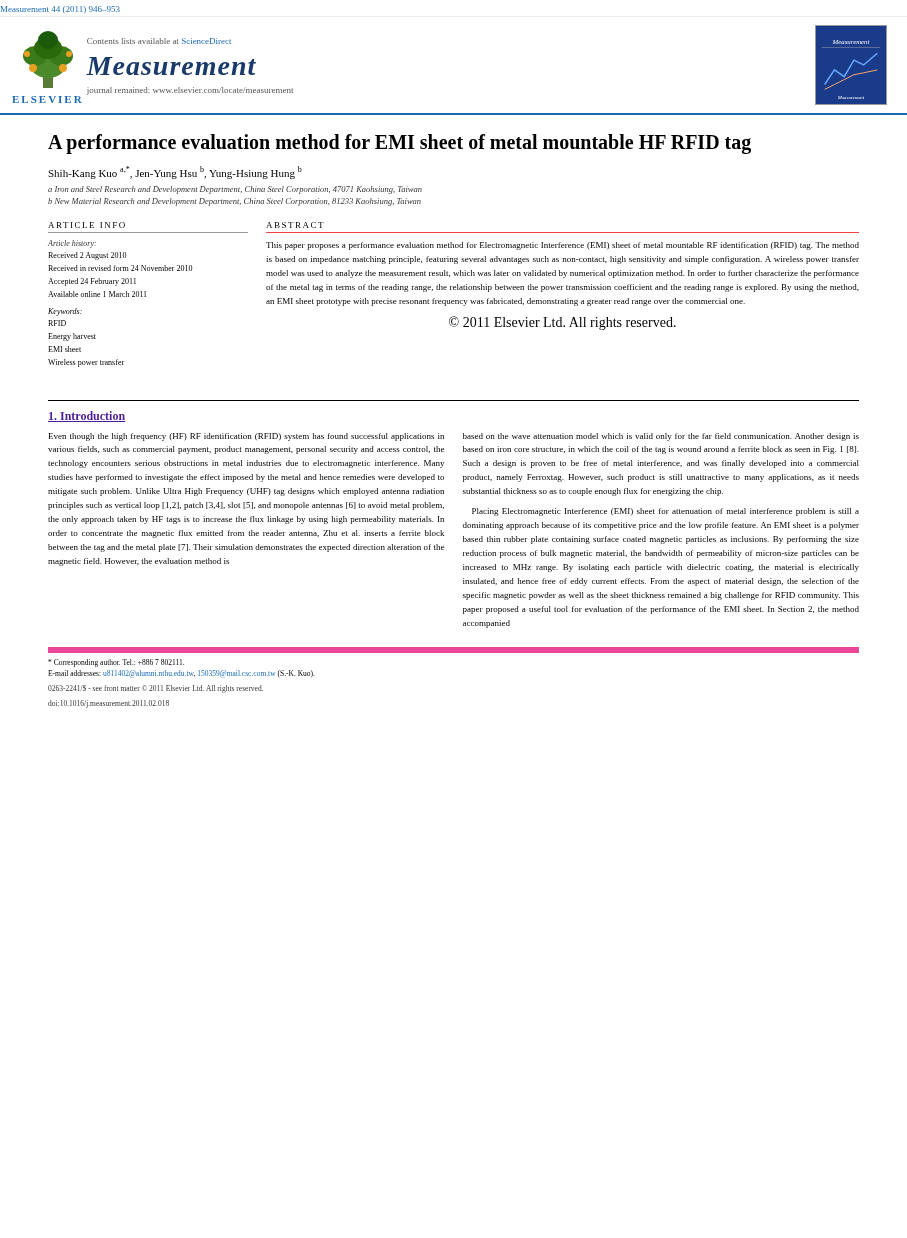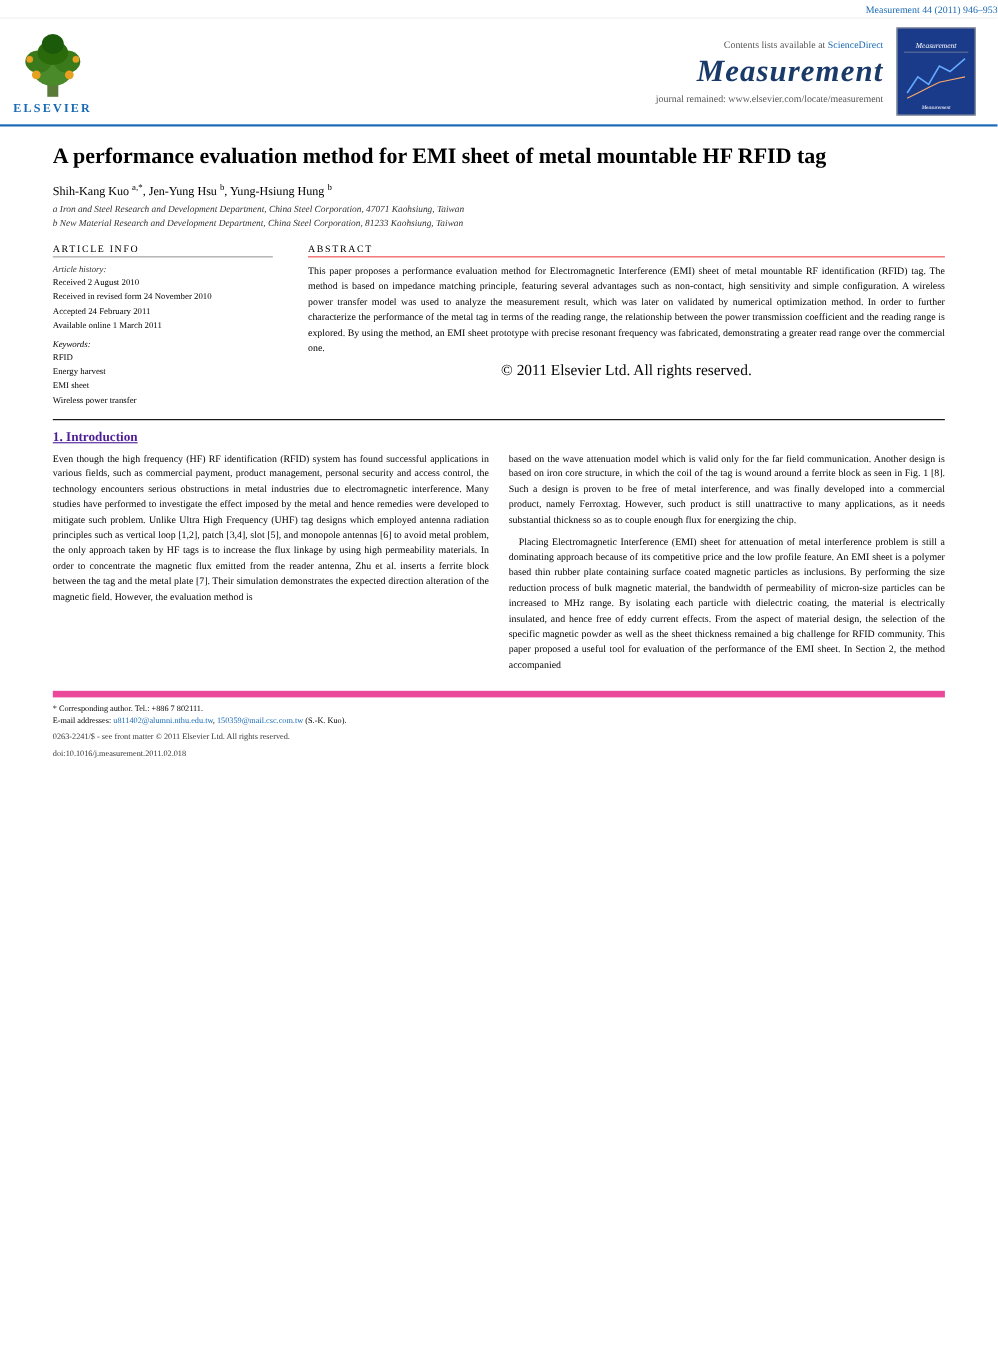--- a/index.html
+++ b/index.html
@@ -6,21 +6,21 @@
     body {
       background: #fff;
       font-family: "Times New Roman", Times, serif;
       font-size: 10px;
       color: #000;
       width: 907px;
       min-height: 1238px;
     }
 
     .top-bar {
-      text-align: right;
+      text-align: left;
       font-size: 9px;
       color: #1a6ab5;
       padding: 4px 0 2px 0;
       border-bottom: 1px solid #eee;
     }
 
     .journal-header {
       display: flex;
       align-items: center;
       padding: 8px 20px 8px 12px;
@@ -44,21 +44,21 @@
     .elsevier-text {
       font-size: 11px;
       font-weight: bold;
       color: #1a6ab5;
       letter-spacing: 2px;
       margin-top: 2px;
     }
 
     .journal-center {
       flex: 1;
-      text-align: right;
+      text-align: left;
     }
 
     .sciencedirect-line {
       font-size: 9px;
       color: #555;
       margin-bottom: 4px;
     }
 
     .sciencedirect-line a {
       color: #1a6ab5;
@@ -118,22 +118,22 @@
     .affiliations {
       font-size: 8.5px;
       color: #333;
       font-style: italic;
       margin-bottom: 12px;
       line-height: 1.5;
     }
 
     .two-col {
       display: flex;
-      gap: 32px;
-      margin-bottom: 10px;
+      gap: 18px;
+      margin-bottom: 30px;
     }
 
     .article-info {
       flex: 0 0 200px;
       font-size: 8.5px;
     }
 
     .article-info-title {
       font-size: 9px;
       font-variant: small-caps;

